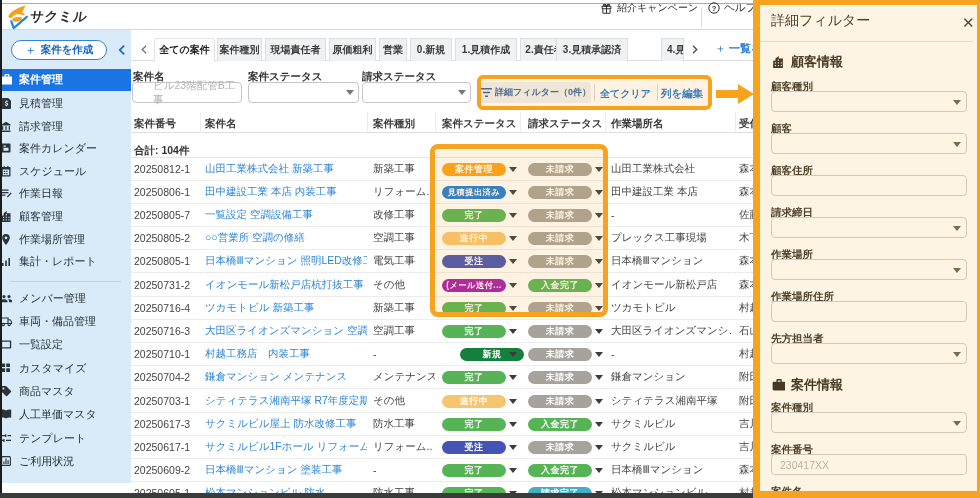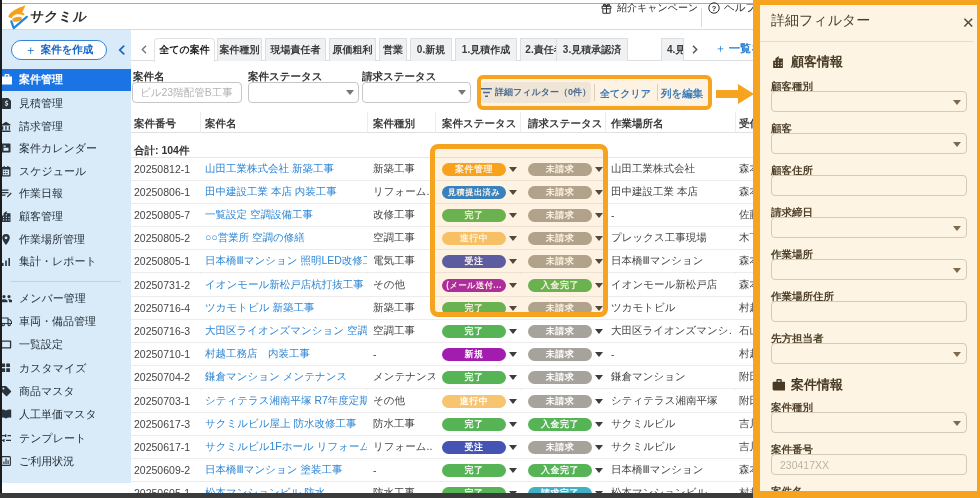--- a/index.html
+++ b/index.html
@@ -18,21 +18,21 @@
 .mi svg {width:12px;height:13px;flex:0 0 12px}
 .mi.sel {background:#1b74e4;color:#fff;font-weight:bold}
 #sdvd {position:absolute;left:10px;top:280.5px;width:111px;height:1px;background:#bdd3e3}
 
 .tab {position:absolute;top:38px;height:23px;background:#eff1f2;border:1px solid #dcdedf;border-bottom:none;font-size:10px;font-weight:bold;color:#3c3c3c;display:flex;align-items:center;justify-content:center;overflow:hidden;white-space:nowrap;padding:0 2px}
 #tabline {position:absolute;left:131px;top:60px;width:622px;height:1px;background:#dcdedf}
 #atab {position:absolute;left:154px;top:38px;width:61px;height:23.5px;background:#fff;border:1px solid #e3e3e3;border-bottom:none;border-radius:4px 4px 0 0;font-size:10px;font-weight:bold;color:#222;display:flex;align-items:center;justify-content:center;z-index:2}
 .tnav {position:absolute;top:41px;font-size:11px;color:#555;font-weight:bold}
 
 .flab {position:absolute;top:69.5px;font-size:10.5px;font-weight:bold;color:#333}
-.finp {position:absolute;top:82px;height:21px;background:#fff;border:1px solid #c6c6c6;border-radius:4px;font-size:10.5px;color:#b2b2b2;display:flex;align-items:center;padding-left:7px}
+.finp {position:absolute;top:82px;height:21px;background:#fff;border:1px solid #c6c6c6;border-radius:4px;font-size:10.5px;color:#b2b2b2;display:flex;align-items:center;padding-left:20px}
 .fcar {position:absolute;top:90px;width:8px;height:5px}
 
 #fbtn {position:absolute;left:481px;top:82px;width:110px;height:21px;background:#eef1f3;border-radius:4px;display:flex;align-items:center;justify-content:center;gap:3px;font-size:9px;font-weight:bold;color:#31619f;white-space:nowrap}
 .blink {position:absolute;top:87px;font-size:10.5px;font-weight:bold;color:#1d78d2}
 .bsep {position:absolute;top:84px;width:1px;height:17px;background:#d6d6d6}
 
 #thead {position:absolute;left:131px;top:112px;width:849px;height:21px;background:#fff;border-bottom:1px solid #e0e0e0}
 .th {position:absolute;top:117px;font-size:10.5px;font-weight:bold;color:#3a3a3a}
 .colline {position:absolute;top:112px;width:1px;height:386px;background:#ececec}
 #totrow {position:absolute;left:131px;top:133px;width:849px;height:24.5px;border-bottom:1px solid #e6e6e6;background:#fff}
@@ -379,21 +379,21 @@
     <svg class="car" style="left:463.5px" viewBox="0 0 8 5">
       <path d="M0 0h8L4 5z" fill="#3c3c3c"></path>
     </svg>
 <div class="c c6">大田区ライオンズマンシ…</div>
     <div class="c c7">石山 太</div>
   </div>
 <div class="trow" style="top:343.1px">
 <div class="c c1">20250710-1</div>
     <div class="c c2">村越工務店　内装工事</div>
     <div class="c c3">-</div>
-<div class="chip" style="left:311px;background:#a21caf;font-size:9px">新規</div>
+<div class="chip" style="left:329px;background:#15803d;font-size:9px">新規</div>
     <svg class="car" style="left:377.5px" viewBox="0 0 8 5">
       <path d="M0 0h8L4 5z" fill="#3c3c3c"></path>
     </svg>
 <div class="chip" style="left:397px;background:#a6a29c">未請求</div>
     <svg class="car" style="left:463.5px" viewBox="0 0 8 5">
       <path d="M0 0h8L4 5z" fill="#3c3c3c"></path>
     </svg>
 <div class="c c6">-</div>
     <div class="c c7">村越 正</div>
   </div>

